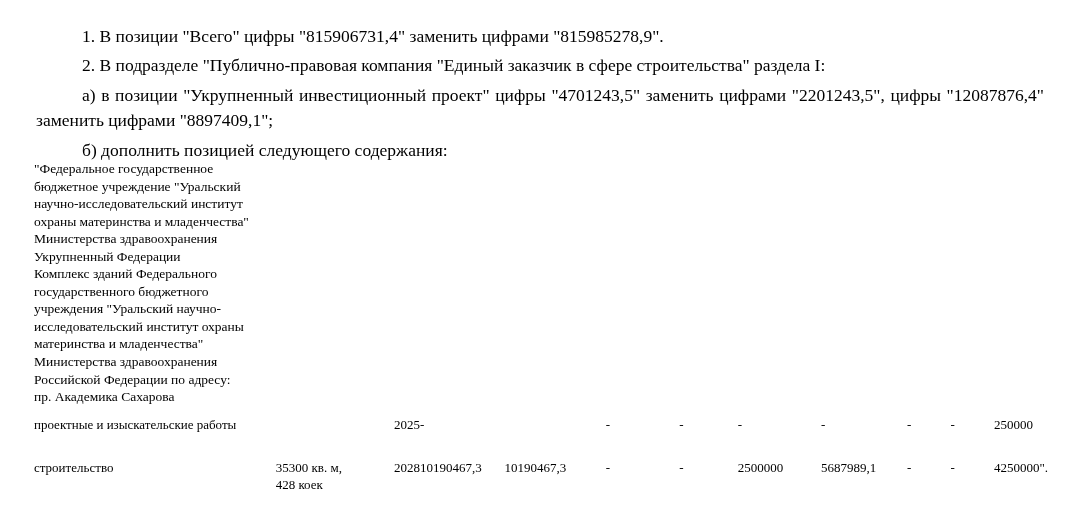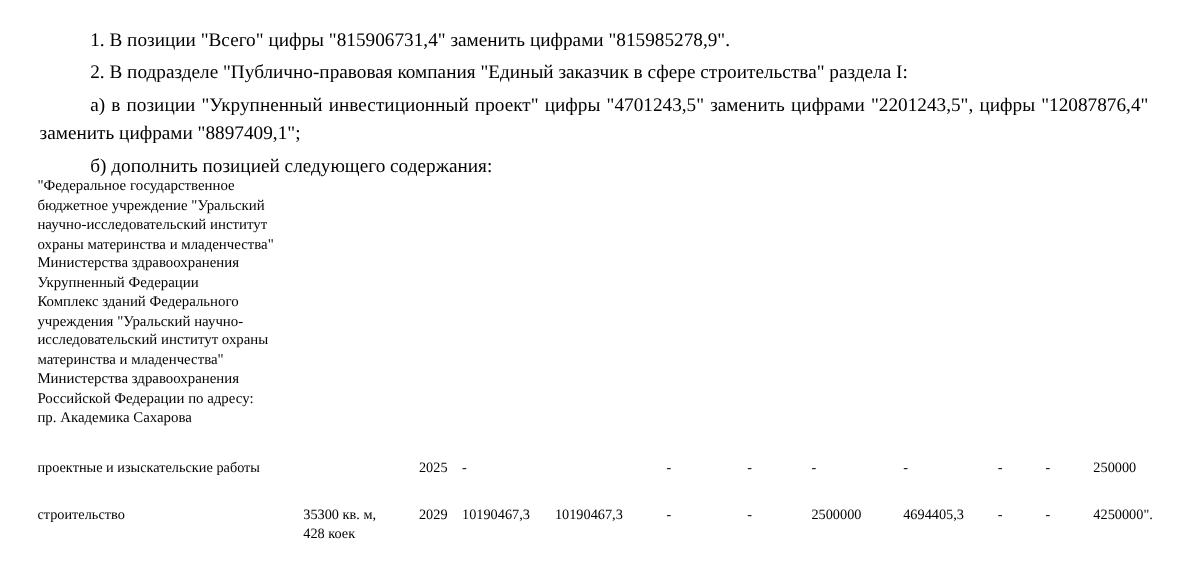--- a/index.html
+++ b/index.html
@@ -64,21 +64,21 @@
     font-size: 13px;
   }
   table.rows td {
     padding: 0;
     vertical-align: top;
     line-height: 1.30;
     white-space: pre-line;
   }
   td.c-name   { width: 252px; text-align: left; }
   td.c-cap    { width: 96px;  text-align: left; }
-  td.c-year   { width: 54px;  text-align: center; }
+  td.c-year   { width: 54px;  text-align: right; }
   td.c-v1     { width: 86px;  text-align: left; }
   td.c-v2     { width: 104px; text-align: left; }
   td.c-v3     { width: 78px;  text-align: left; }
   td.c-v4     { width: 62px;  text-align: left; }
   td.c-v5     { width: 86px;  text-align: left; }
   td.c-v6     { width: 88px;  text-align: left; }
   td.c-v7     { width: 46px;  text-align: left; }
   td.c-v8     { width: 46px;  text-align: left; }
   td.c-total  { text-align: left; }
   tr.row-works td { padding-bottom: 26px; }
@@ -96,20 +96,21 @@
   </div>
 
   <div class="desc-block">
     <div class="desc-line">"Федеральное государственное</div>
     <div class="desc-line">бюджетное учреждение "Уральский</div>
     <div class="desc-line">научно-исследовательский институт</div>
     <div class="desc-line">охраны материнства и младенчества"</div>
     <div class="desc-line">Министерства здравоохранения</div>
     <div class="desc-line">Укрупненный Федерации</div>
     <div class="desc-line">Комплекс зданий Федерального</div>
+    <div class="desc-line">государственного бюджетного</div>
     <div class="desc-line">учреждения "Уральский научно-</div>
     <div class="desc-line">исследовательский институт охраны</div>
     <div class="desc-line">материнства и младенчества"</div>
     <div class="desc-line">Министерства здравоохранения</div>
     <div class="desc-line">Российской Федерации по адресу:</div>
     <div class="desc-line">пр. Академика Сахарова</div>
   </div>
 
   <table class="rows">
     <tbody>
@@ -124,27 +125,27 @@
         <td class="c-v5">-</td>
         <td class="c-v6">-</td>
         <td class="c-v7">-</td>
         <td class="c-v8">-</td>
         <td class="c-total">250000</td>
       </tr>
       <tr>
         <td class="c-name">строительство</td>
         <td class="c-cap">35300 кв. м,
 428 коек</td>
-        <td class="c-year">2029</td>
+        <td class="c-year">2028</td>
         <td class="c-v1">10190467,3</td>
         <td class="c-v2">10190467,3</td>
         <td class="c-v3">-</td>
         <td class="c-v4">-</td>
         <td class="c-v5">2500000</td>
-        <td class="c-v6">4694405,3</td>
+        <td class="c-v6">5687989,1</td>
         <td class="c-v7">-</td>
         <td class="c-v8">-</td>
         <td class="c-total">4250000".</td>
       </tr>
     </tbody>
   </table>
 
 </div>
 
 </body></html>

